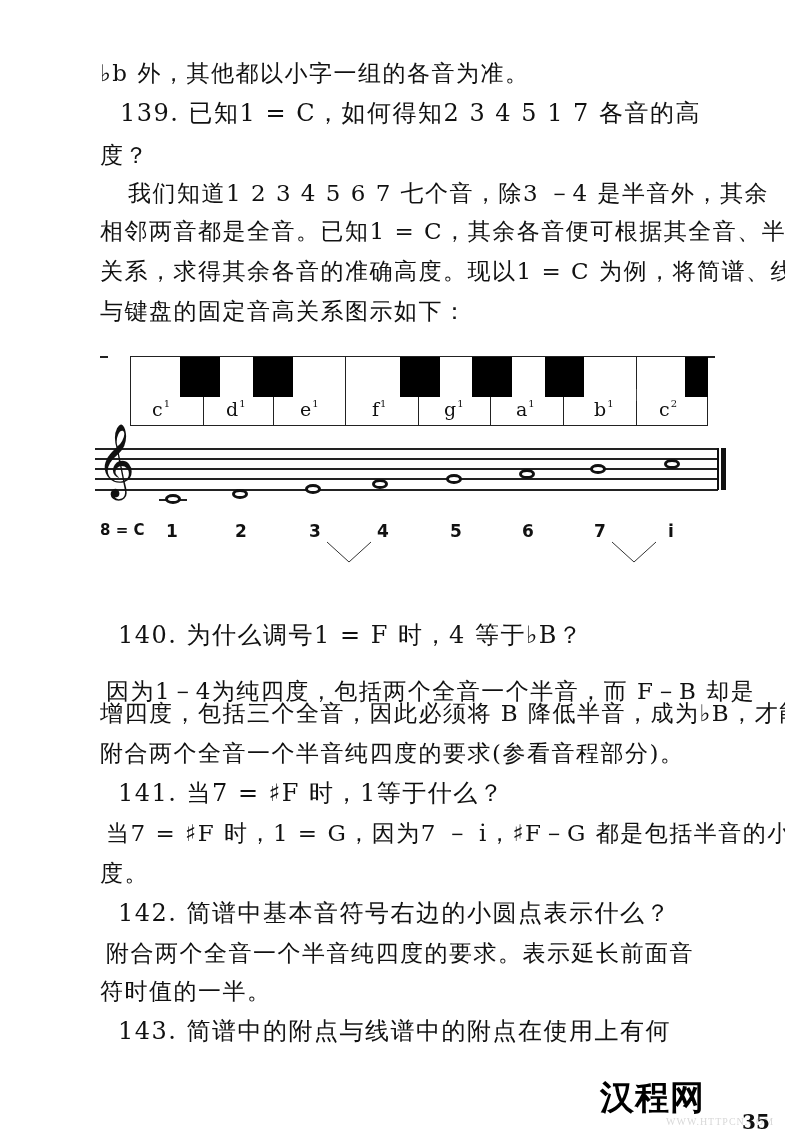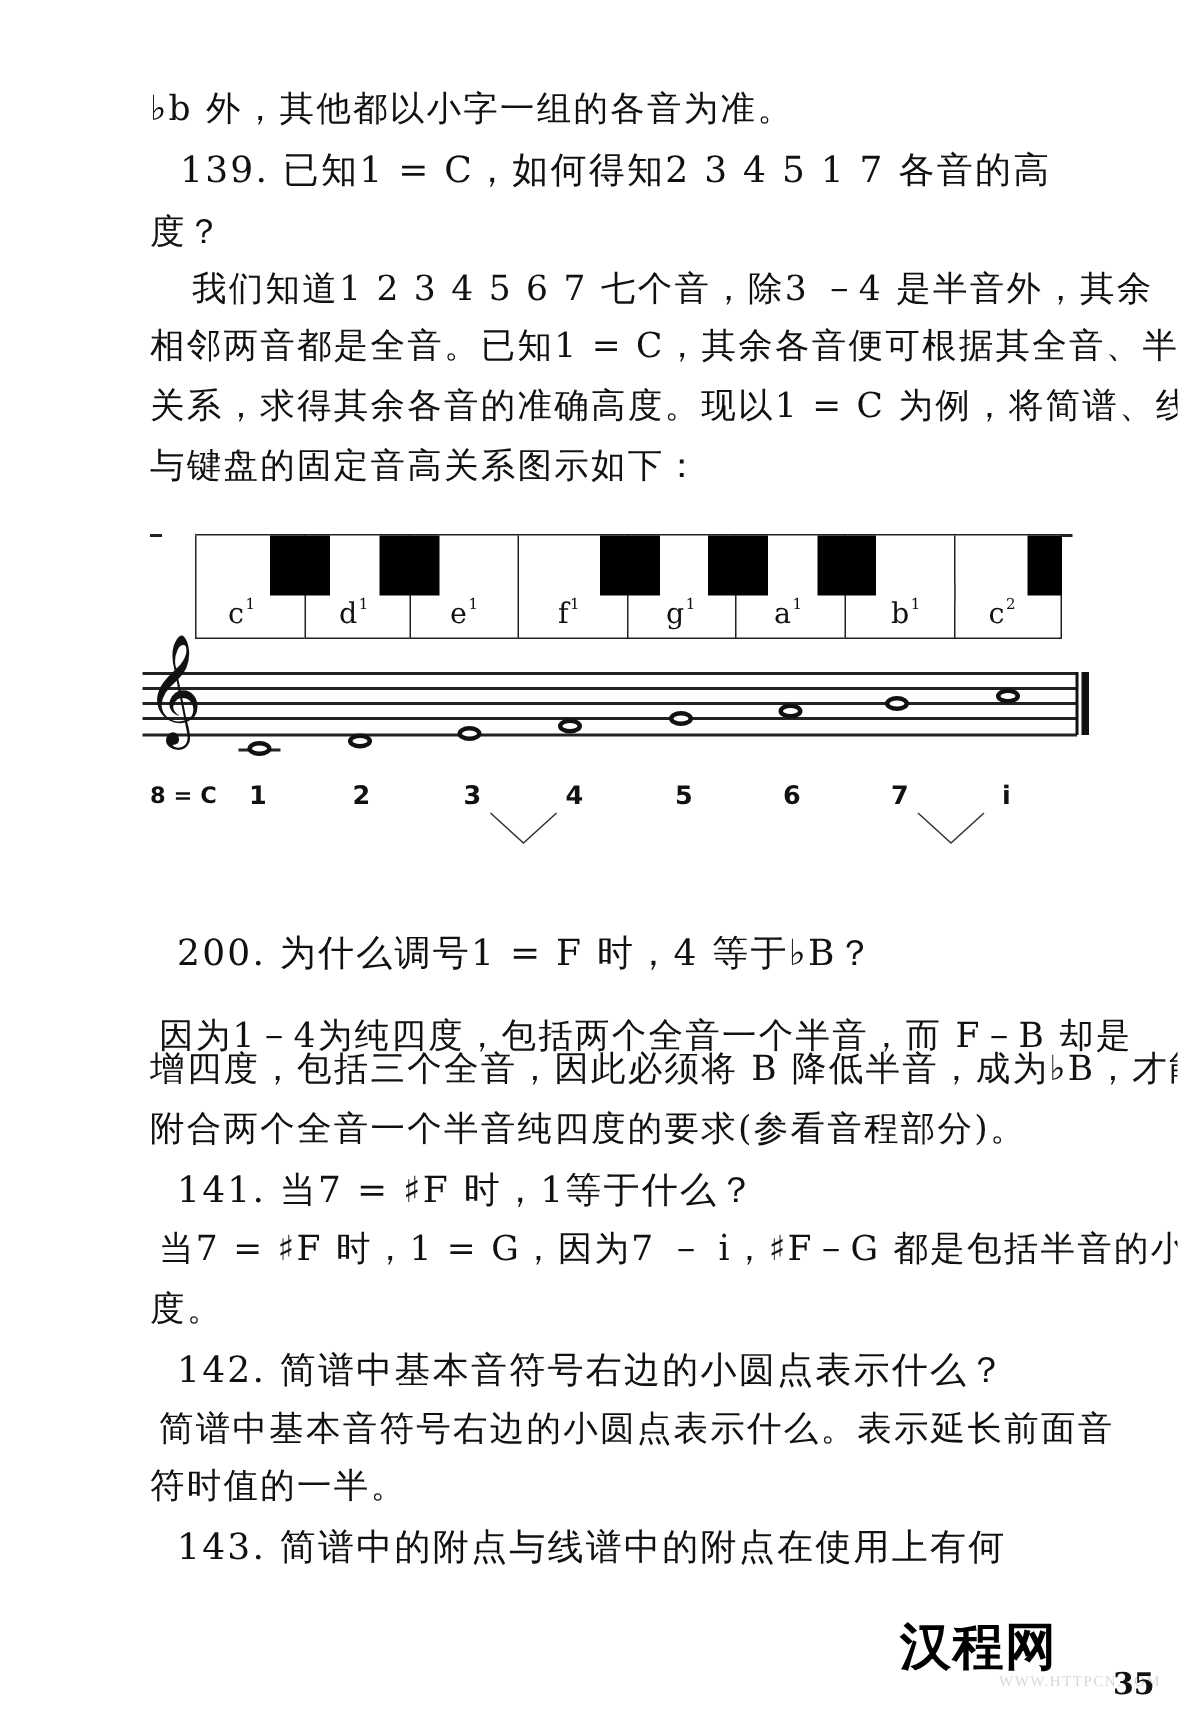--- a/index.html
+++ b/index.html
@@ -95,30 +95,30 @@
   <div class="jp" style="left:668px;">i̇</div>
 
   <svg class="vmark" style="left:325px; top:540px;" width="50" height="25">
     <polyline points="2,2 24,22 46,2" fill="none" stroke="#333" stroke-width="1"></polyline>
   </svg>
   <svg class="vmark" style="left:610px; top:540px;" width="50" height="25">
     <polyline points="2,2 24,22 46,2" fill="none" stroke="#333" stroke-width="1"></polyline>
   </svg>
 </div>
 
-<div class="line" style="left:118px; top:620px; font-size:24px;">200. 为什么调号1 = F 时，4 等于♭B？</div>
+<div class="line" style="left:118px; top:620px; font-size:24px;">140. 为什么调号1 = F 时，4 等于♭B？</div>
 <div class="line" style="left:106px; top:660px;margin-top:16px;">因为1－4为纯四度，包括两个全音一个半音，而 F－B 却是</div>
 <div class="line" style="left:100px; top:698px;">增四度，包括三个全音，因此必须将 B 降低半音，成为♭B，才能</div>
 <div class="line" style="left:100px; top:738px;">附合两个全音一个半音纯四度的要求(参看音程部分)。</div>
 
 <div class="line" style="left:118px; top:778px; font-size:24px;">141. 当7 = ♯F 时，1等于什么？</div>
 <div class="line" style="left:106px; top:818px;">当7 = ♯F 时，1 = G，因为7 － i̇，♯F－G 都是包括半音的小二</div>
 <div class="line" style="left:100px; top:858px;">度。</div>
 
 <div class="line" style="left:118px; top:898px; font-size:24px;">142. 简谱中基本音符号右边的小圆点表示什么？</div>
-<div class="line" style="left:106px; top:938px;">简谱中基本音符号右边的小圆点表示什么。表示延长前面音</div>
+<div class="line" style="left:106px; top:938px;">附合两个全音一个半音纯四度的要求。表示延长前面音</div>
 <div class="line" style="left:100px; top:976px;">符时值的一半。</div>
 
 <div class="line" style="left:118px; top:1016px; font-size:24px;">143. 简谱中的附点与线谱中的附点在使用上有何</div>
 
 <div id="watermark">汉程网</div>
 <div id="watermark-url">WWW.HTTPCN.COM</div>
 <div id="page-num">35</div>
 
 </body></html>

